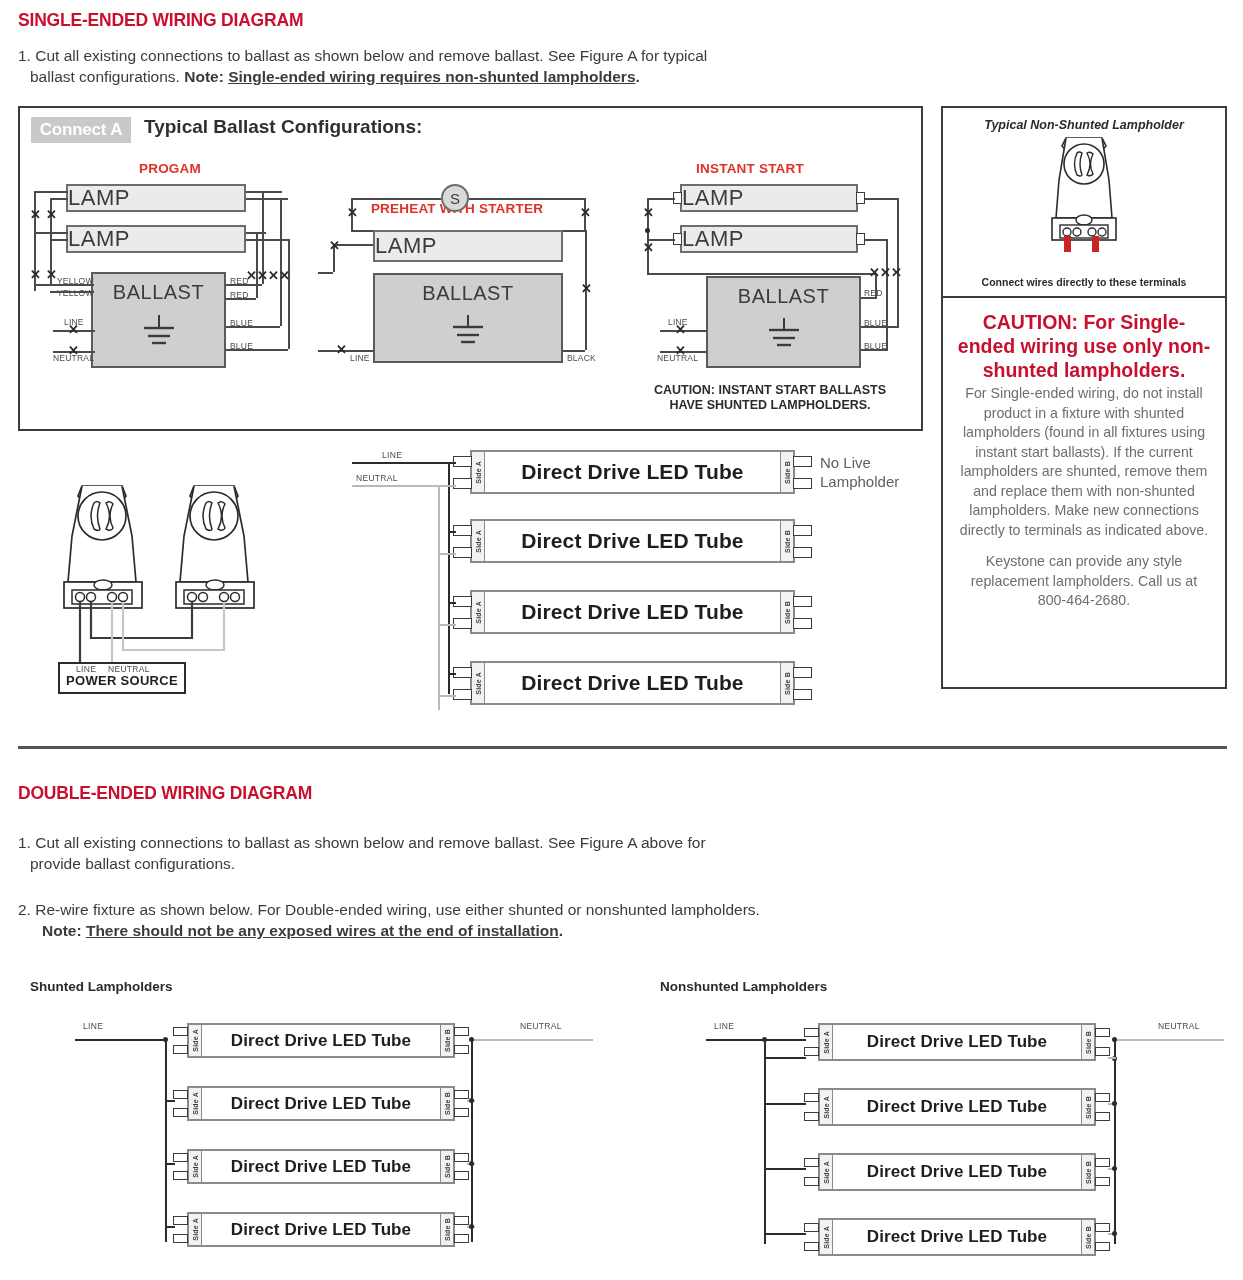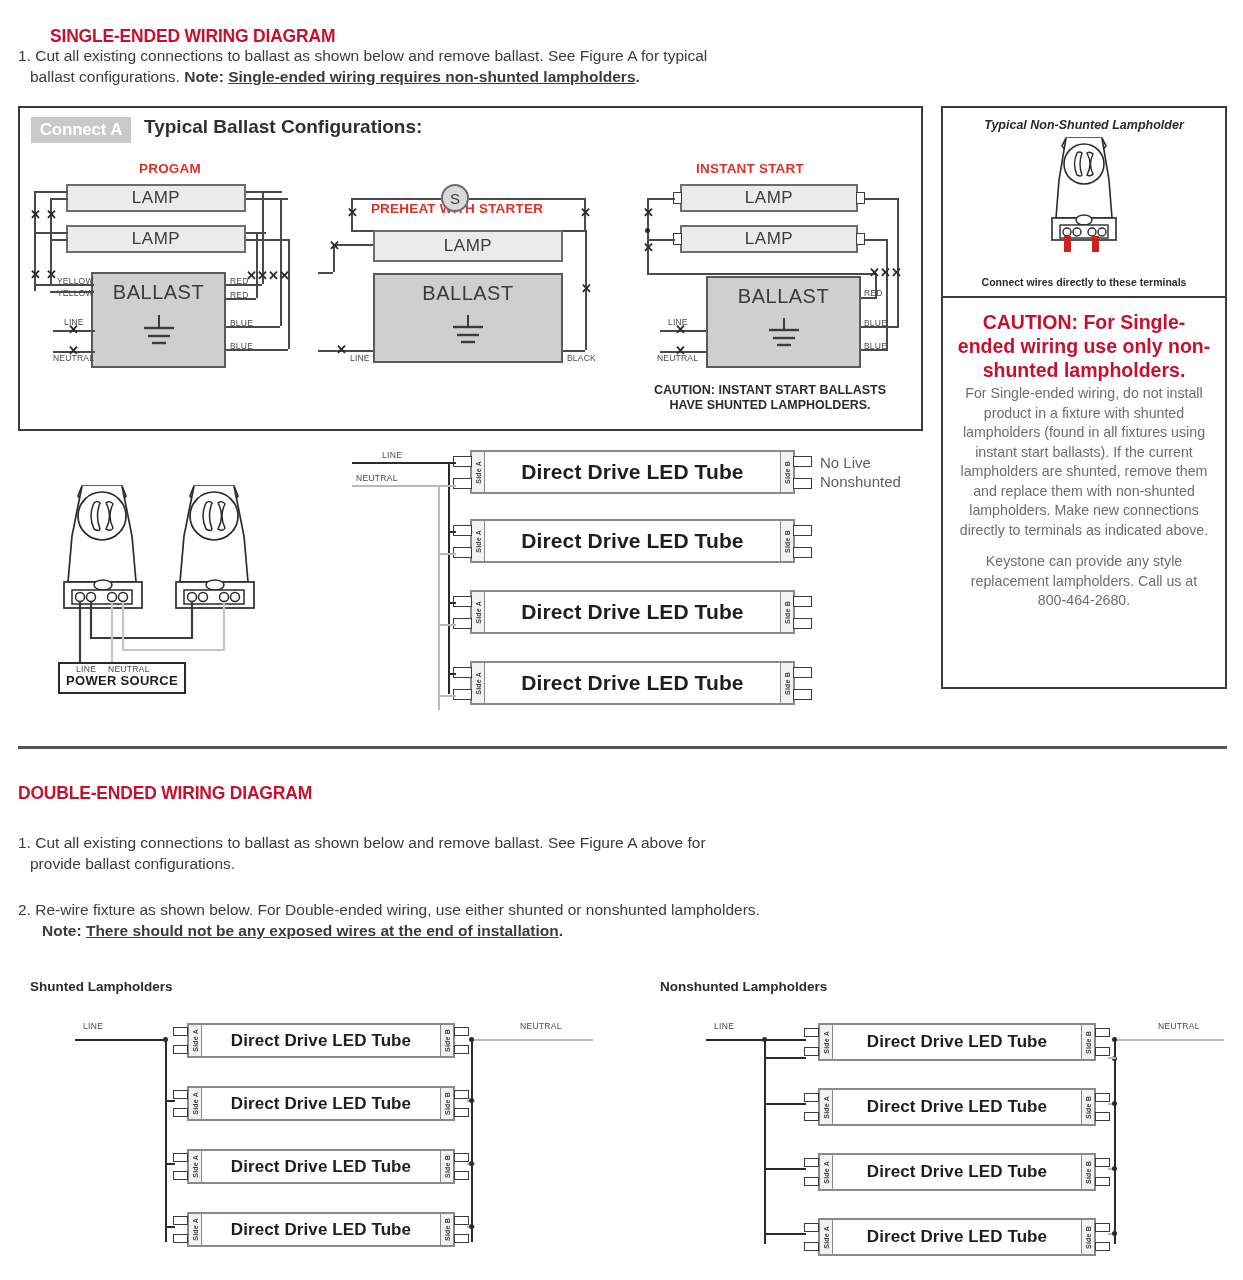--- a/index.html
+++ b/index.html
@@ -60,22 +60,22 @@
   .cfg-title {
     position:absolute;
     color:#e03127; font-weight:bold; font-size:13.5px;
     letter-spacing:0.2px; text-align:center;
   }
 
   
   .lamp {
     position:absolute;
     background:#ebebeb; border:2px solid #6d6d6d;
-    display:flex; align-items:center; justify-content:center;
-    font-size:17px; color:#3b3b3b; letter-spacing:0.5px;
+    display:flex; align-items:center; justify-content:flex-start;
+    font-size:22px; color:#3b3b3b; letter-spacing:0.5px;
   }
   .ballast {
     position:absolute;
     background:#cfcfcf; border:2px solid #5a5a5a;
     color:#3b3b3b;
   }
   .ballast .bname {
     position:absolute; left:0; right:0; top:7px;
     text-align:center; font-size:20px; letter-spacing:0.5px;
   }
@@ -173,21 +173,21 @@
     display:flex; align-items:flex-end; justify-content:center;
     padding-bottom:4px;
     font-size:13px; font-weight:bold; color:#1e1e1e; letter-spacing:0.3px;
   }
 </style>
 </head>
 <body>
 
 <div class="page">
 
-  <div class="sec-title" style="left:18px; top:26px;margin-left:32px;">SINGLE-ENDED WIRING DIAGRAM</div>
+  <div class="sec-title" style="left:18px; top:10px;">SINGLE-ENDED WIRING DIAGRAM</div>
 
   <div class="step" style="left:18px; top:45px; width:880px;">
     <span>1.</span>
     <span>Cut all existing connections to ballast as shown below and remove ballast. See Figure A for typical</span><br>
     <span style="display:inline-block;width:12px;"></span><span>ballast configurations. </span><span class="bold">Note: </span><span class="ul">Single-ended wiring requires non-shunted lampholders</span><span class="bold">.</span>
   </div>
 
   <div class="figbox">
     <div class="fig-badge">Connect A</div>
     <div class="fig-title">Typical Ballast Configurations:</div>
@@ -449,21 +449,21 @@
       <div class="cap r">
           <span class="side">Side B</span>
         </div>
     </div>
     <div class="pin" style="left:101px; top:6px; width:19px; height:11px;"></div>
     <div class="pin" style="left:101px; top:28px; width:19px; height:11px;"></div>
     <div class="pin" style="left:441px; top:6px; width:19px; height:11px;"></div>
     <div class="pin" style="left:441px; top:28px; width:19px; height:11px;"></div>
     <div class="nolive" style="left:468px; top:3px;">
       <span>No Live</span><br>
-      <span>Nonshunted</span>
+      <span>Lampholder</span>
     </div>
 
     <div class="tube" style="left:118px; top:69px; width:325px; height:44px;">
       <div class="cap">
           <span class="side">Side A</span>
         </div>
       <div class="tname" style="font-size:21px;">Direct Drive LED Tube</div>
       <div class="cap r">
           <span class="side">Side B</span>
         </div>

